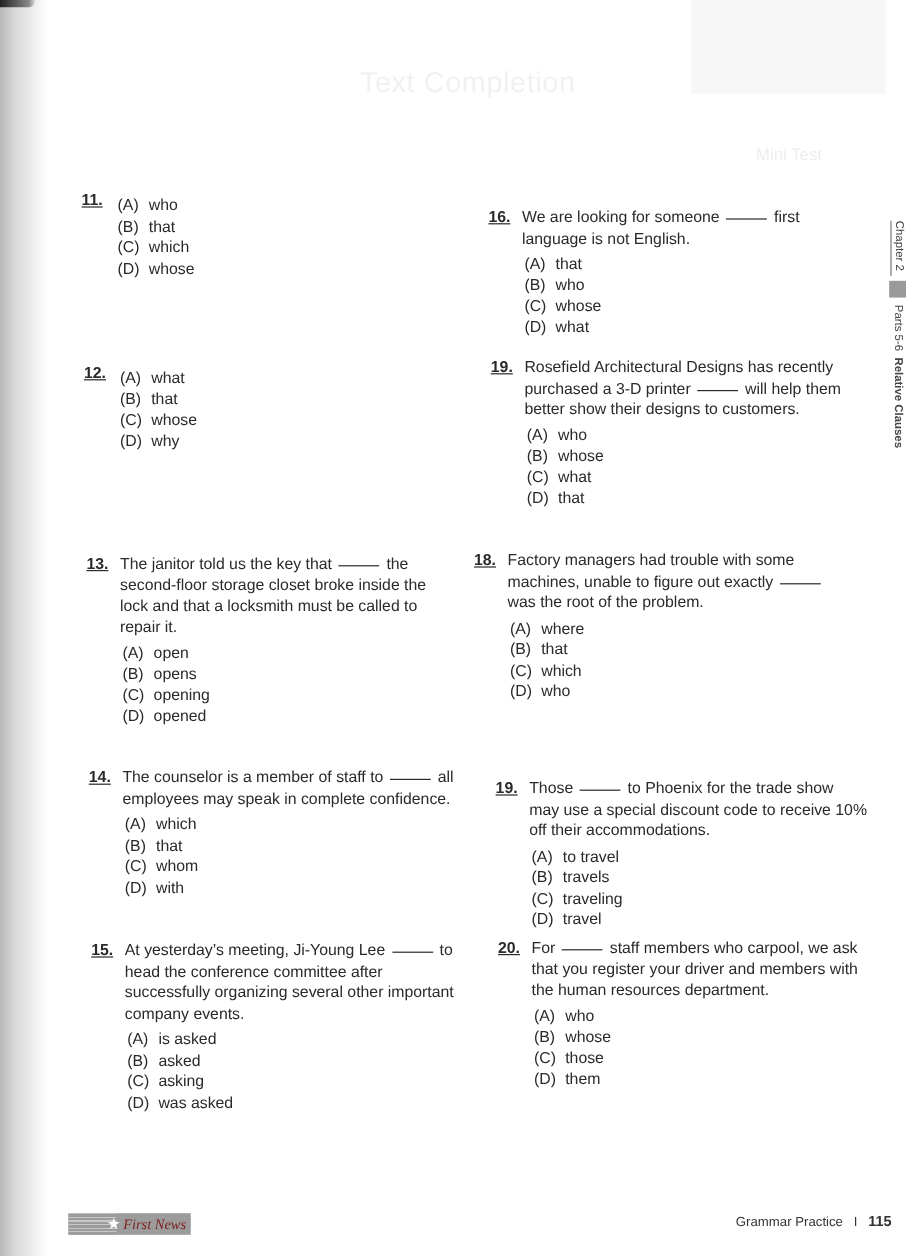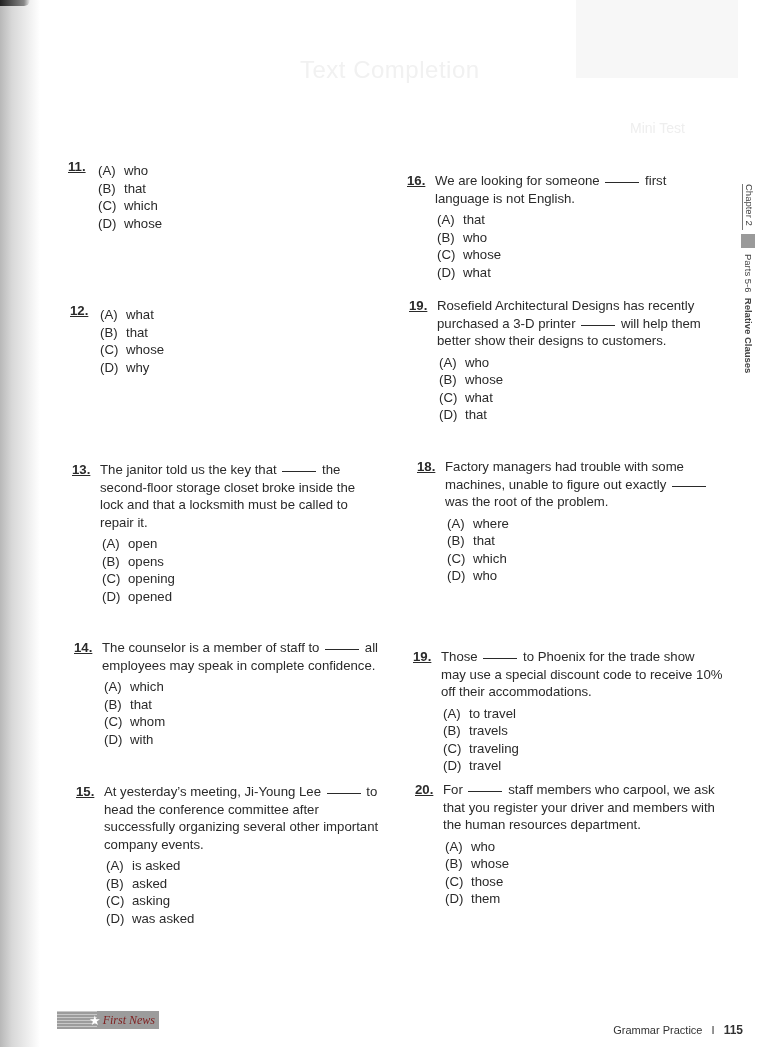--- a/index.html
+++ b/index.html
@@ -61,21 +61,21 @@
   .logo-stripes {
     width: 40px; height: 18px;
     background: repeating-linear-gradient(to bottom, #c8c8c8 0 1px, #9c9c9c 1px 3px);
   }
   .logo-star { color: #ffffff; font-size: 13px; margin-left: -8px; margin-right: 2px; }
   .logo-text {
     color: #7f1d1d; font-family: "Liberation Serif", "DejaVu Serif", serif;
     font-style: italic; font-size: 12px;
   }
   .footer-right {
-    position: absolute; right: 16px; top: 1011px; font-size: 11px; color: #333; margin-top: 12px;
+    position: absolute; right: 16px; top: 1011px; font-size: 11px; color: #333;
   }
   .footer-sep { margin: 0 6px; }
   .footer-page { font-weight: bold; font-size: 12px; }
 </style>
 </head>
 <body>
 
 <div class="spine-shadow"></div>
 <div class="top-corner"></div>
 <div class="ghost-box"></div>
@@ -240,21 +240,21 @@
         <span class="opt-letter">(C)</span>
         <span>what</span>
       </div>
     <div class="option">
         <span class="opt-letter">(D)</span>
         <span>that</span>
       </div>
   </div>
 </div>
 
-<div class="question" style="left:417px; top:458px; width:300px;">
+<div class="question" style="left:395px; top:458px; width:300px;">
   <span class="q-num">18.</span>
   <div class="q-text"><span>Factory managers had trouble with some machines, unable to figure out exactly</span> <span class="blank"></span> <span>was the root of the problem.</span></div>
   <div class="options">
     <div class="option">
         <span class="opt-letter">(A)</span>
         <span>where</span>
       </div>
     <div class="option">
         <span class="opt-letter">(B)</span>
         <span>that</span>

